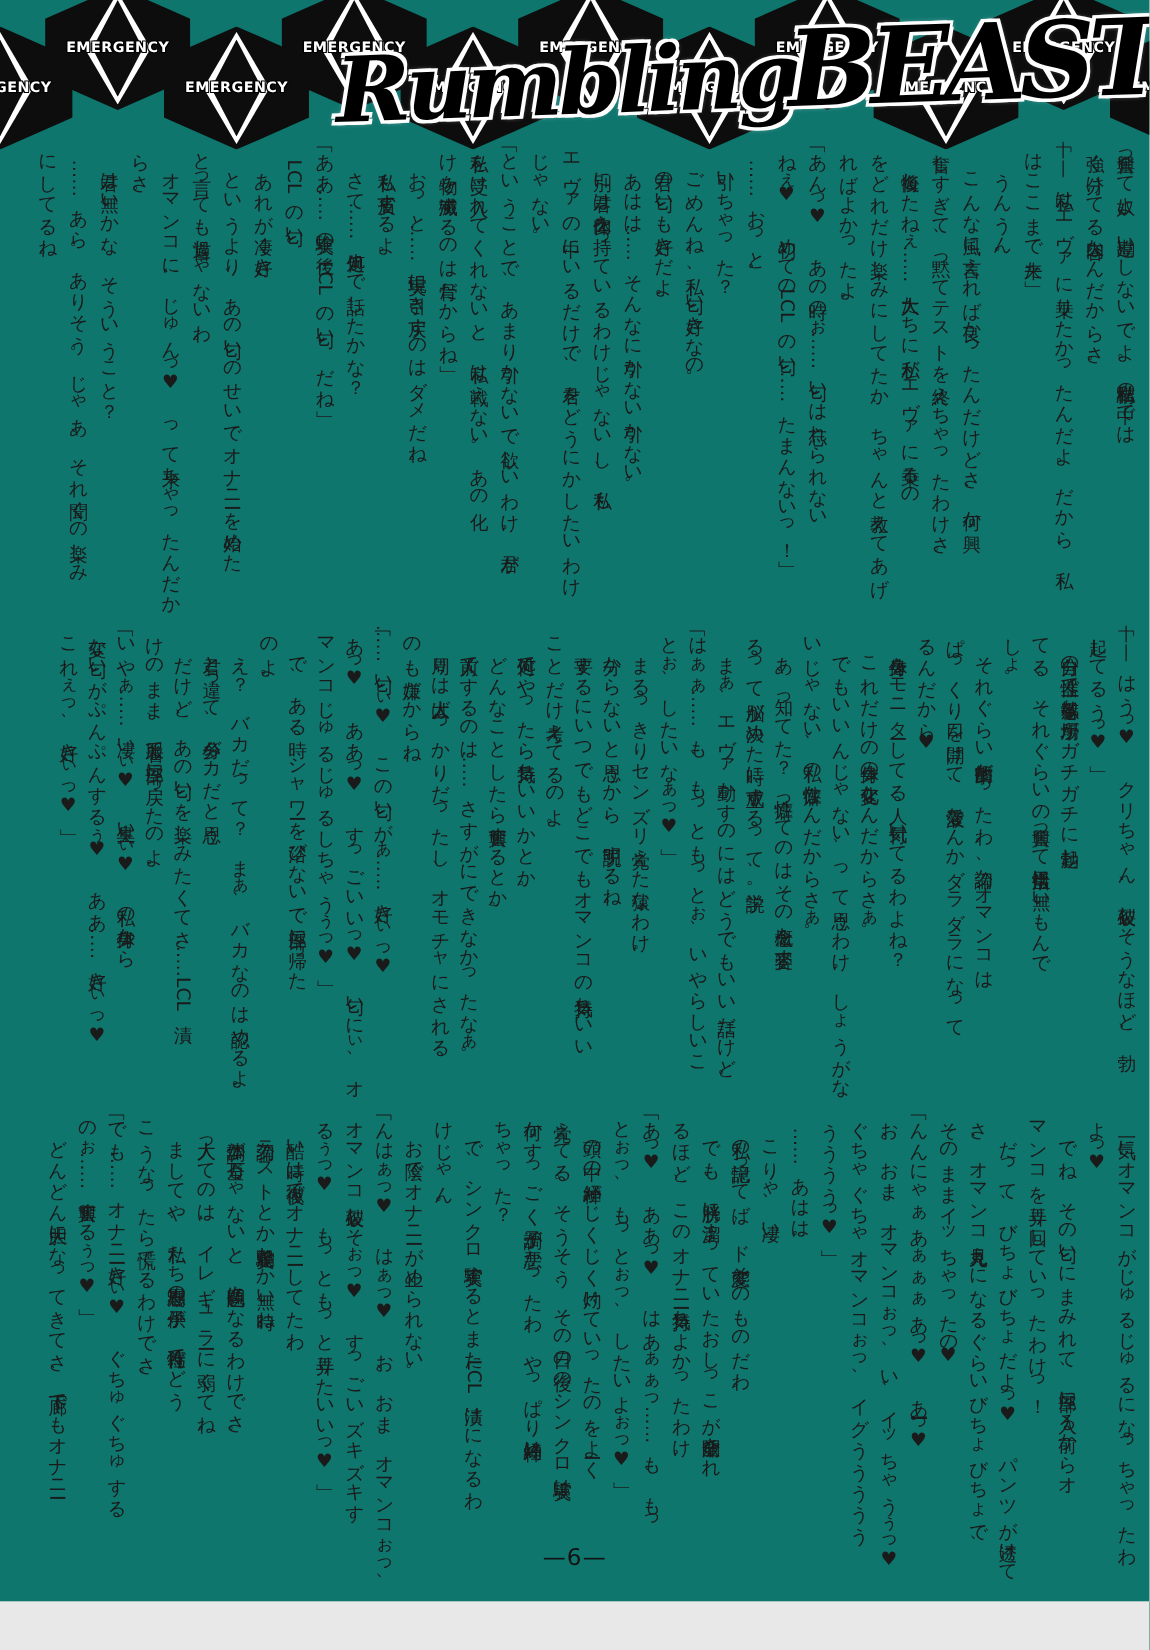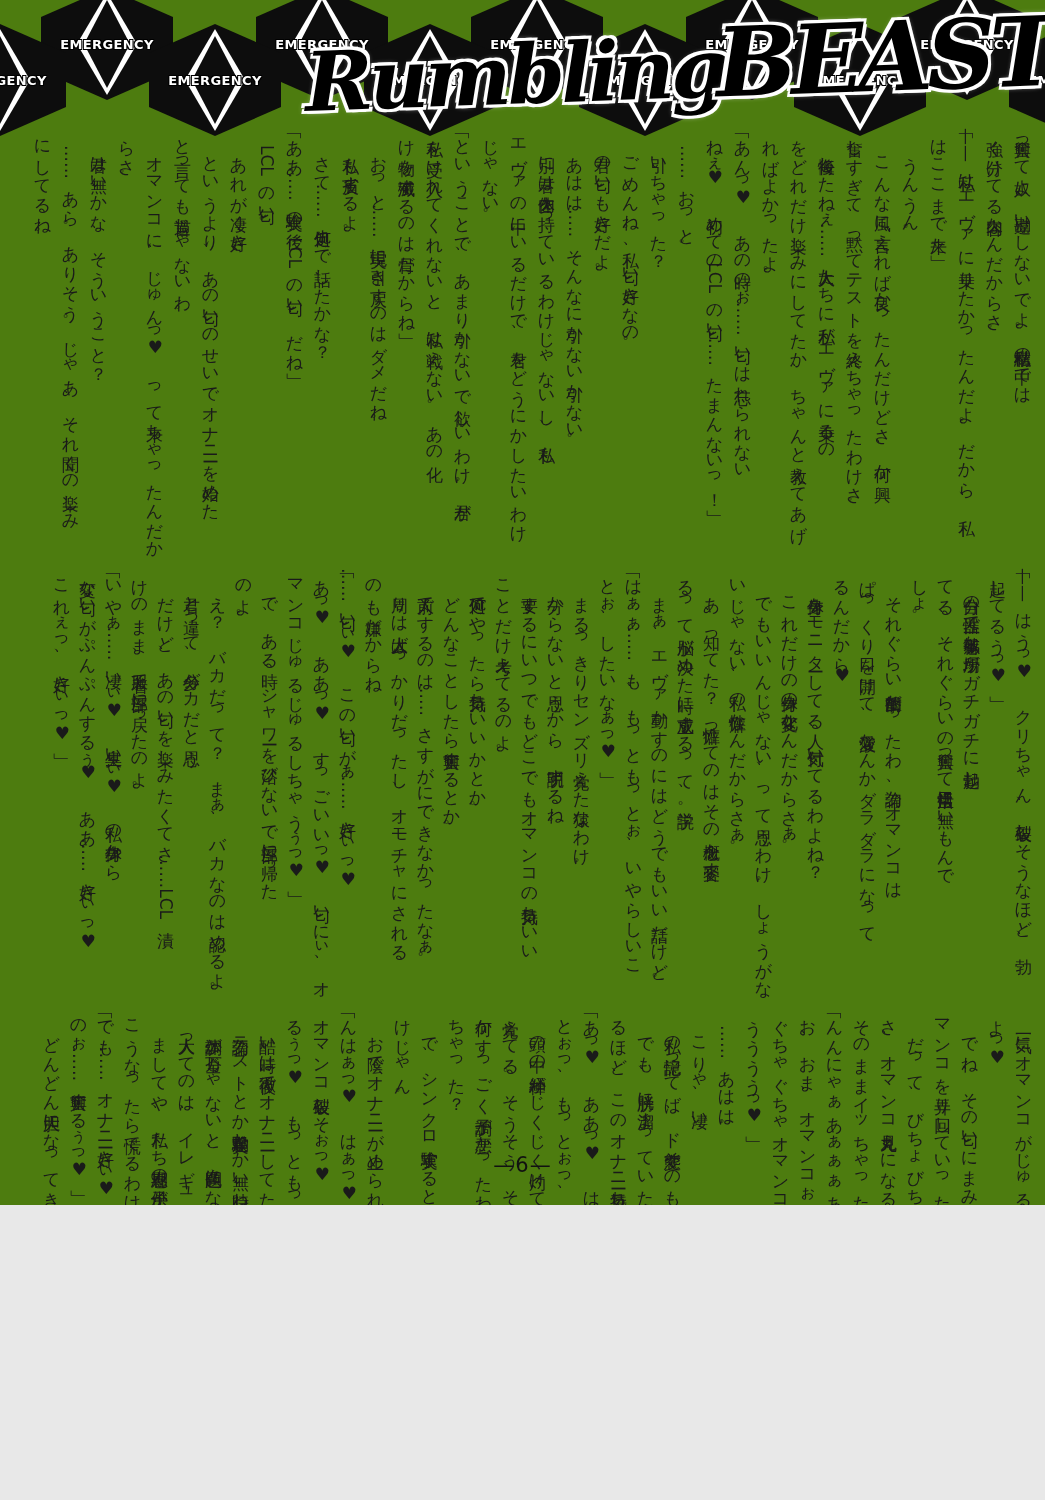--- a/index.html
+++ b/index.html
@@ -1,19 +1,19 @@
 <!DOCTYPE html>
 <html><head>
 <meta charset="utf-8">
 <style>
   html,body{margin:0;padding:0;background:#e8e8e8;}
   .page{
     position:relative;
-    width:1045px;height:1205px;
-    background:#4d7c0f;
+    width:1045px;height:1456px;
+    background:#0f766e;
     overflow:hidden;
     font-family:"DejaVu Sans",sans-serif;
     color:#161616;
   }
   
   .hex-layer{position:absolute;left:0;top:0;width:1045px;height:160px;}
   .hex{position:absolute;width:150px;height:112px;}
   .hex-shape{
     position:absolute;inset:0;background:#0d0d0d;
     clip-path:polygon(50% 0%,94% 26%,94% 74%,50% 100%,6% 74%,6% 26%);

